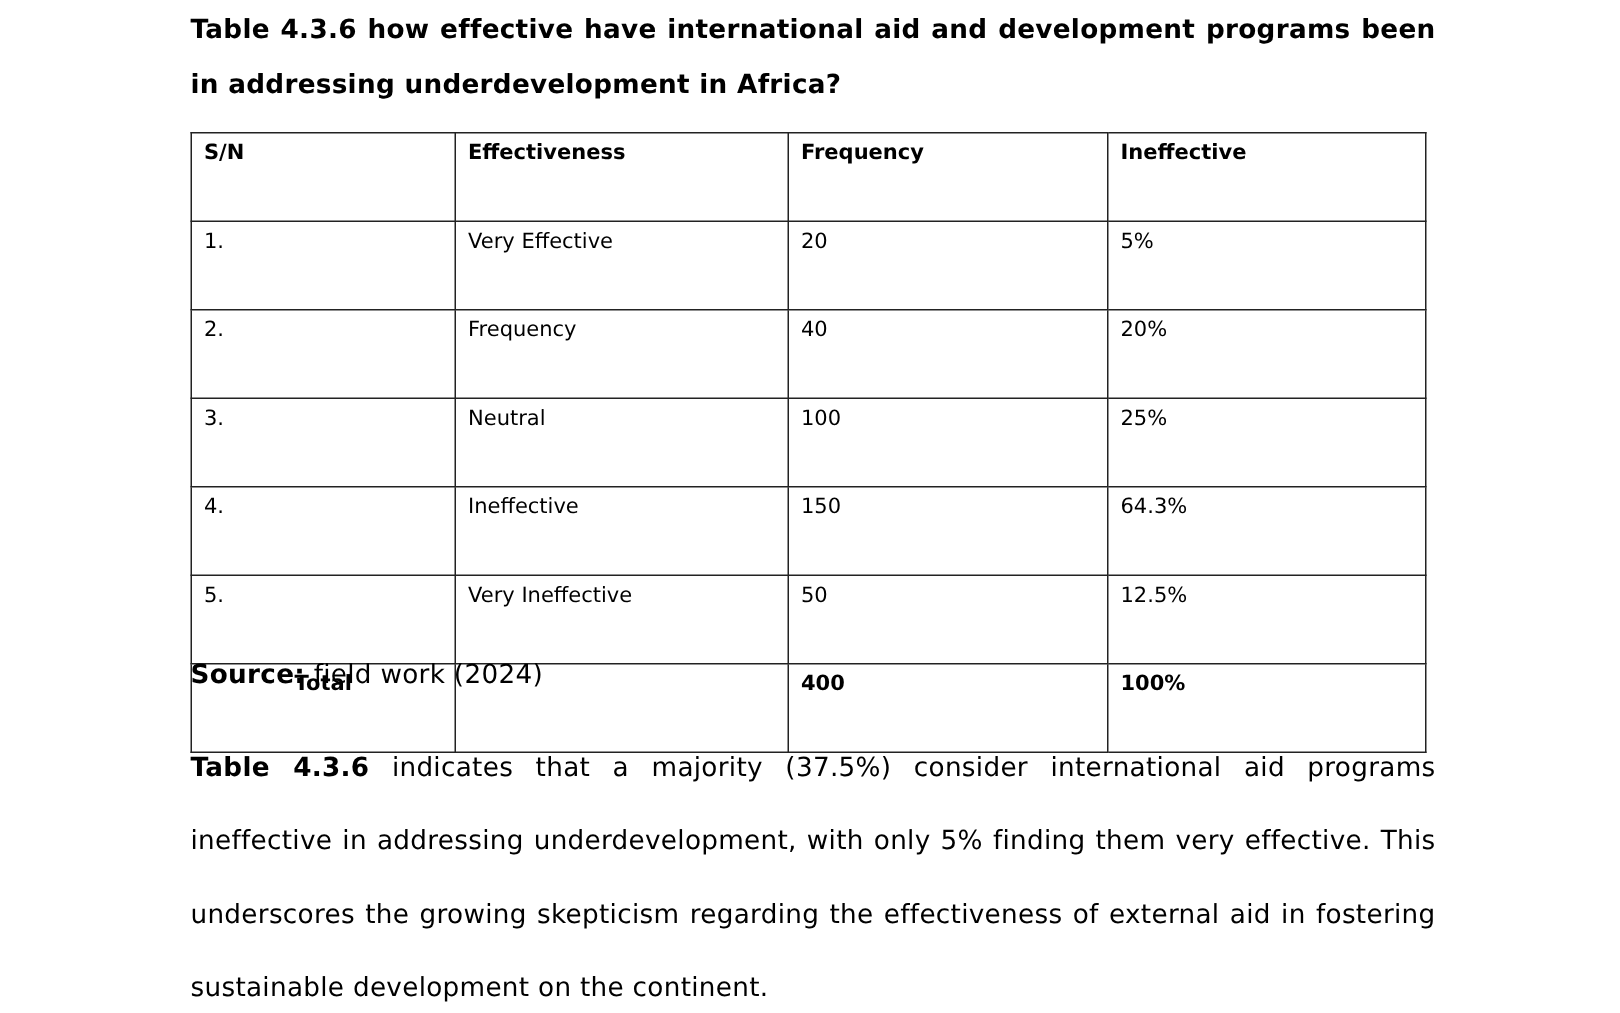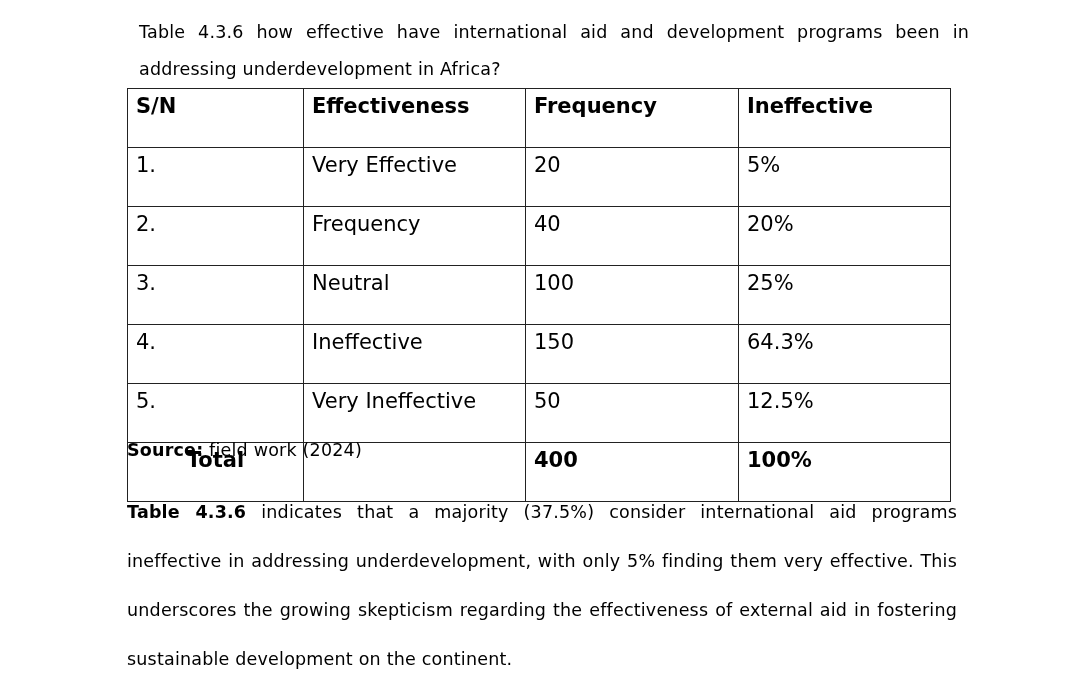--- a/index.html
+++ b/index.html
@@ -14,42 +14,42 @@
     width: 1080px;
     height: 675px;
     background: #ffffff;
     overflow: hidden;
   }
   .doc-title {
     position: absolute;
     left: 127px;
     top: 2px;
     width: 830px;
-    margin: 12px;
+    margin: 0;
     font-size: 17.5px;
-    font-weight: normal;
+    font-weight: bold;
     line-height: 37px;
     text-align: justify;
     letter-spacing: 0.2px;
   }
   table.data-table {
     position: absolute;
     left: 127px;
     top: 88px;
     width: 823px;
     border-collapse: collapse;
     table-layout: fixed;
   }
   table.data-table th,
   table.data-table td {
     border: 1.5px solid #222222;
     height: 48px;
     padding: 5px 8px;
     vertical-align: top;
-    font-size: 21px;
+    font-size: 14px;
     font-weight: normal;
     text-align: left;
     overflow: hidden;
     white-space: nowrap;
   }
   table.data-table thead th { font-weight: bold; }
   td.sn-cell { padding-left: 42px; }
   tr.total-row td { font-weight: bold; }
   tr.total-row td.sn-cell { padding-left: 8px; text-align: center; }
   .source-line {

